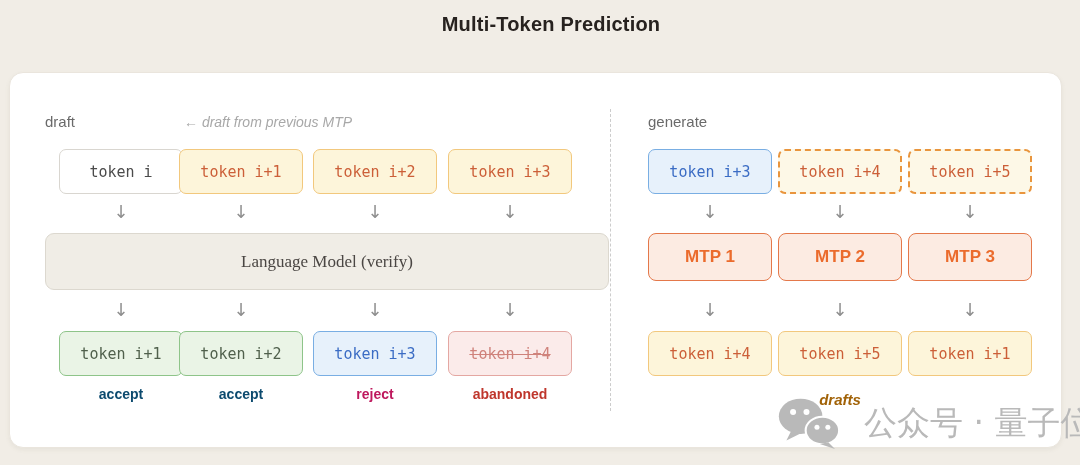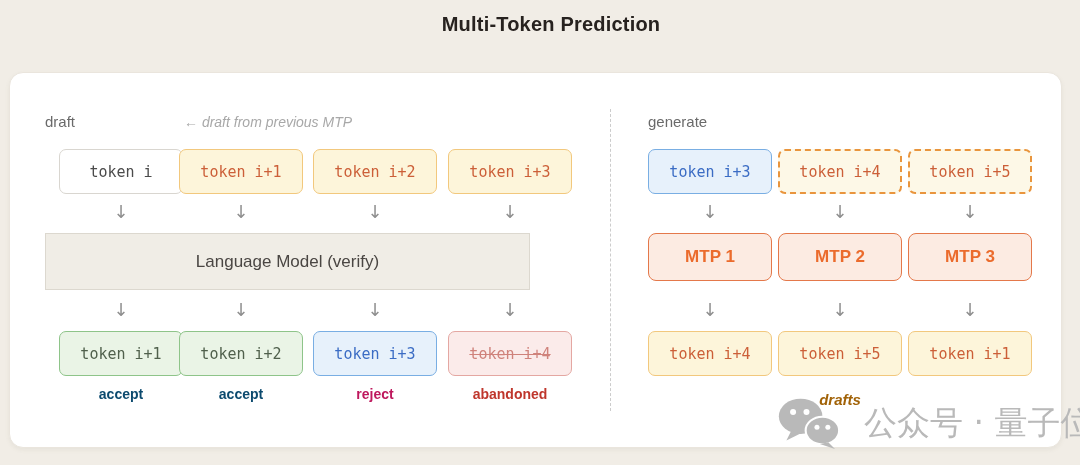--- a/index.html
+++ b/index.html
@@ -42,24 +42,24 @@
   .r0 { left: 638px; } .r1 { left: 768px; }  .r2 { left: 898px; }
   .tok.draft    { background: #fdf5da; border-color: #f2c87d; color: #cc5f38; }
   .tok.accept   { background: #eaf4e6; border-color: #8ec489; color: #50604c; }
   .tok.reject   { background: #e7f1fb; border-color: #79aee3; color: #3b6cc4; }
   .tok.abandon  { background: #fbebea; border-color: #e4a7a2; color: #cf827b; }
   .tok.abandon span { text-decoration: line-through; }
   .tok.spec {
     background: #fdf8e7; border: 2px dashed #e9953d; color: #cc5f38;
   }
   .lm-box {
-    position: absolute; left: 35px; top: 160px; width: 485px; height: 57px;
-    background: #f0ede6; border: 1px solid #dcd8cf; border-radius: 0;
+    position: absolute; left: 35px; top: 160px; width: 564px; height: 57px;
+    background: #f0ede6; border: 1px solid #dcd8cf; border-radius: 9px;
     display: flex; align-items: center; justify-content: center;
-    font-size: 17px; color: #4a4643;
+    font-size: 17px; color: #4a4643; font-family: Liberation Serif, serif;
   }
   .mtp {
     position: absolute; top: 160px; width: 124px; height: 48px;
     background: #fcebe2; border: 1.5px solid #e4784a; border-radius: 8px;
     display: flex; align-items: center; justify-content: center;
     font-size: 17px; font-weight: bold; color: #eb6b2c;
   }
   .arrow {
     position: absolute; width: 124px; text-align: center;
     color: #8f8f8f; font-size: 18px; line-height: 20px;

